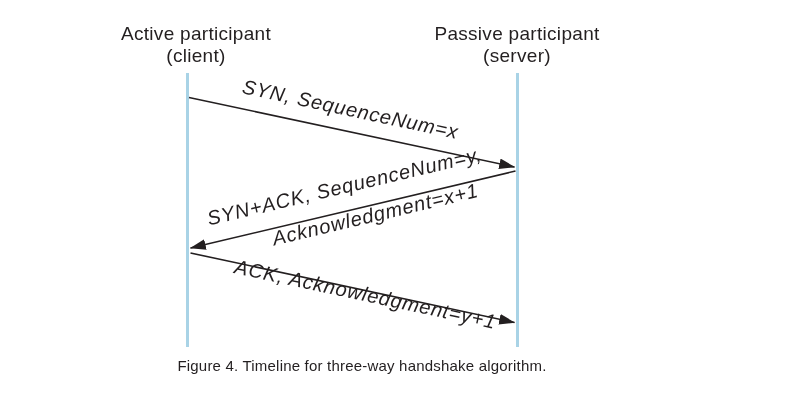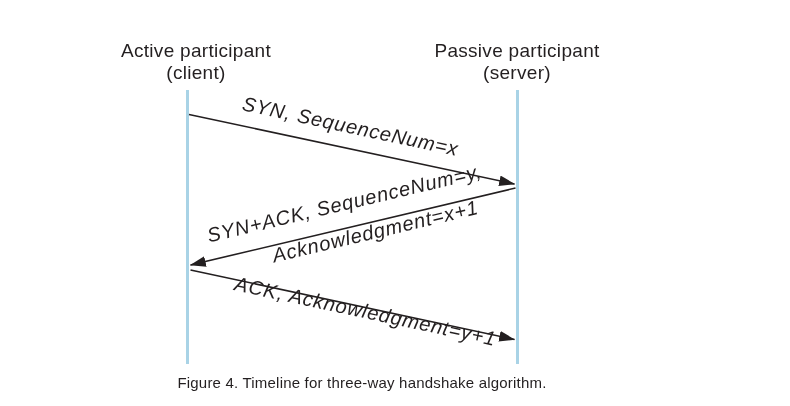--- a/index.html
+++ b/index.html
@@ -9,21 +9,20 @@
     width: 790px;
     height: 406px;
     overflow: hidden;
     font-family: "Liberation Sans", "DejaVu Sans", sans-serif;
   }
   .stage {
     position: relative;
     width: 790px;
     height: 333px;
     background: #ffffff;
-    margin-top: 17px;
   }
   svg { display: block; }
   .actor-label {
     font-size: 19px;
     fill: #231f20;
     text-anchor: middle;
     letter-spacing: 0.3px;
   }
   .msg-label {
     font-size: 20px;

